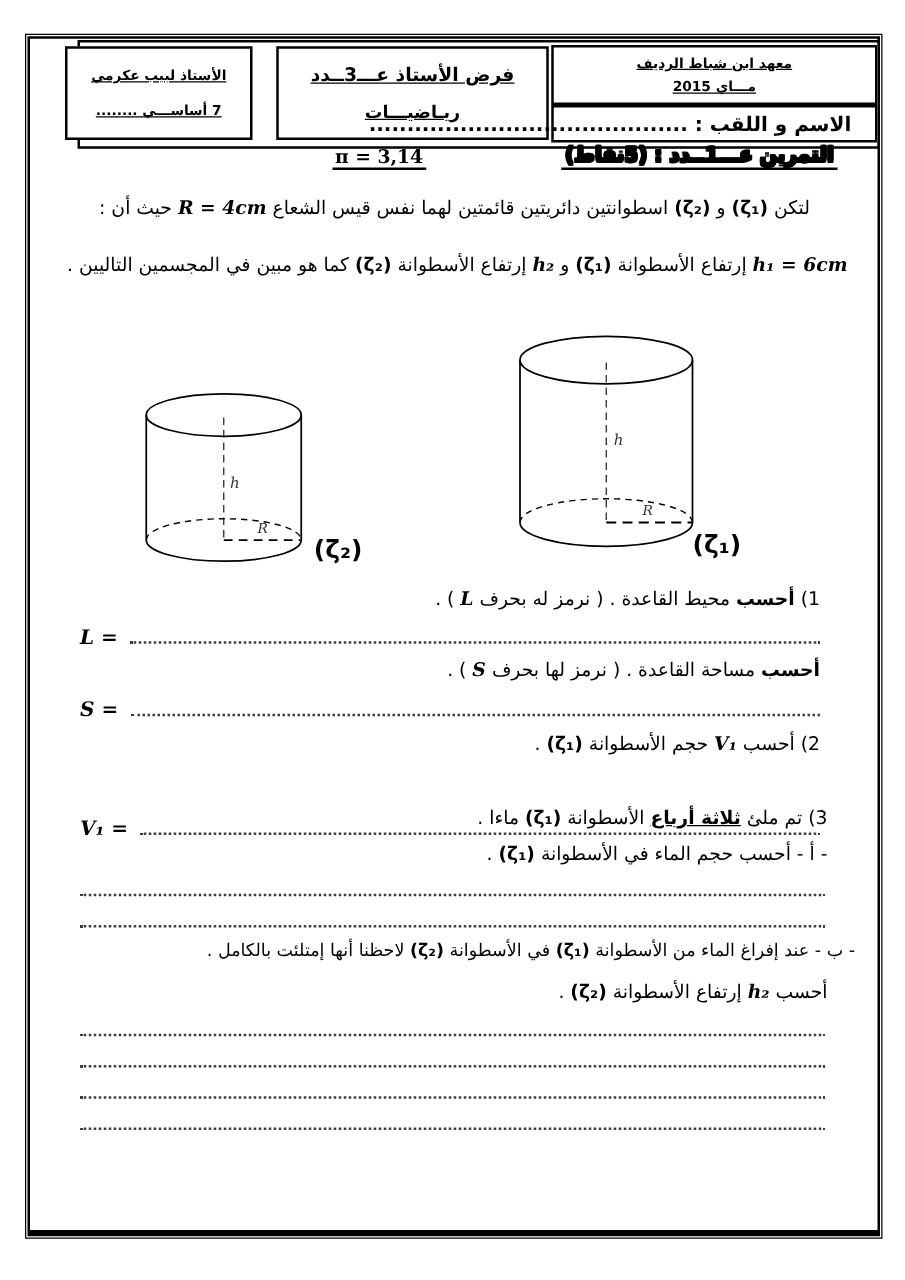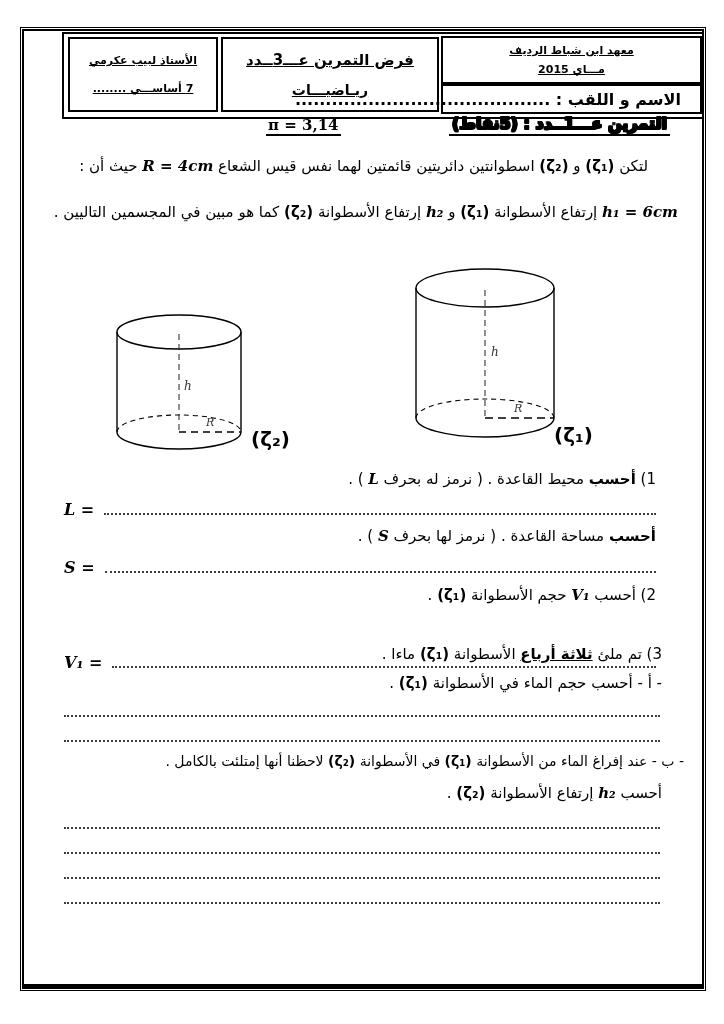--- a/index.html
+++ b/index.html
@@ -11,21 +11,21 @@
   .abs{position:absolute;}
   
   .frame-outer{left:20px;top:27px;width:684px;height:962px;border:1px solid #000;}
   .frame-inner{position:absolute;left:1px;top:1px;right:1px;bottom:1px;
     border:2px solid #000;border-bottom-width:5px;}
   
   .hdr-outer{left:62px;top:32px;width:638px;height:83px;border:2px solid #000;}
   .hbox{border:2px solid #000;background:#fff;display:flex;flex-direction:column;
     justify-content:space-evenly;align-items:center;text-align:center;}
   .hline{font-weight:bold;text-decoration:underline;white-space:nowrap;direction:rtl;}
-  .teacher-box{left:68px;top:37px;width:146px;height:71px;}
+  .teacher-box{left:52px;top:37px;width:146px;height:71px;}
   .teacher-box .hline{font-size:11px;}
   .exam-box{left:221px;top:37px;width:214px;height:71px;}
   .exam-box .l1{font-size:15px;}
   .exam-box .l2{font-size:14px;}
   .school-box{left:441px;top:36px;width:257px;height:44px;}
   .school-box .hline{font-size:11px;}
   .name-box{left:441px;top:84px;width:257px;height:26px;justify-content:center;
     align-items:flex-end;padding:0;}
   .name-box .hline{font-size:16px;text-decoration:none;padding-left:4px;padding-right:19px;}
   
@@ -61,21 +61,21 @@
 </div>
 
 <div class="abs hdr-outer"></div>
 
 <div class="abs hbox teacher-box">
   <div class="hline">الأستاذ   لبيب عكرمي</div>
   <div class="hline">7 أساســـي ........</div>
 </div>
 
 <div class="abs hbox exam-box">
-  <div class="hline l1">فرض التمرين عـــ3ــدد</div>
+  <div class="hline l1">فرض الأستاذ عـــ3ــدد</div>
   <div class="hline l2">ريـاضيـــات</div>
 </div>
 
 <div class="abs hbox school-box">
   <div class="hline">معهد ابن شباط الرديف</div>
   <div class="hline">مـــاي 2015</div>
 </div>
 
 <div class="abs hbox name-box">
   <div class="hline">الاسم و اللقب : ..........................................</div>

